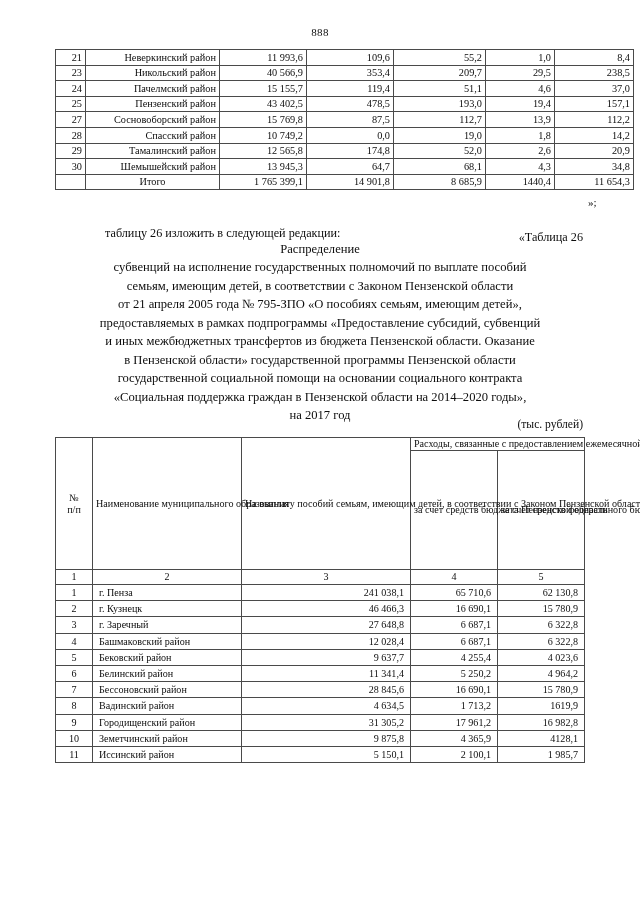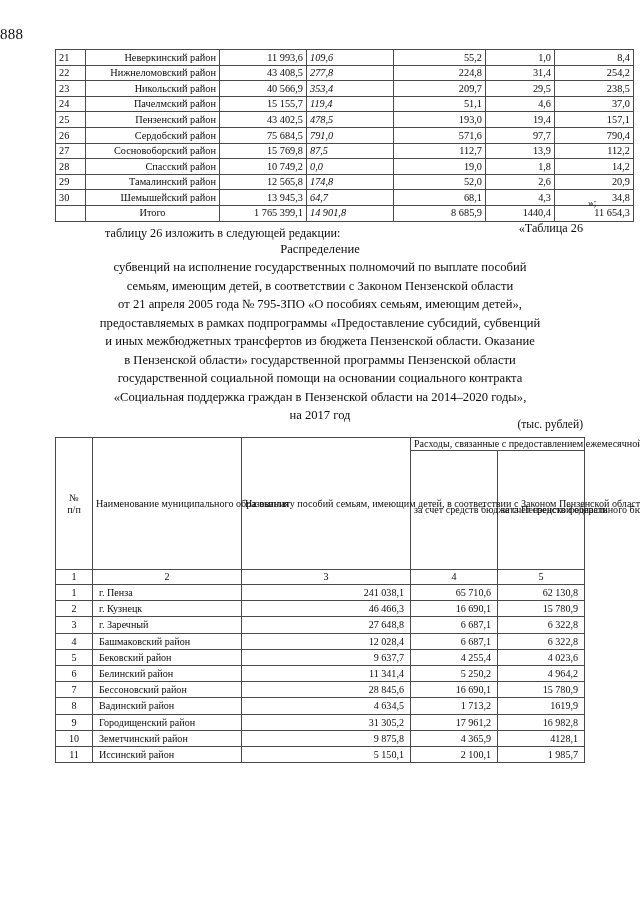--- a/index.html
+++ b/index.html
@@ -21,21 +21,22 @@
     height: 905px;
     box-sizing: border-box;
   }
 
   
   .page-number {
     position: absolute;
     top: 26px;
     left: 0;
     width: 640px;
-    font-size: 15px;
+    text-align: center;
+    font-size: 11px;
     letter-spacing: .3px;
   }
 
   
   table.doc-table {
     border-collapse: collapse;
     table-layout: fixed;
     font-size: 10.3px;
     line-height: 1.12;
   }
@@ -47,24 +48,24 @@
   }
 
   
   .top-table-wrap {
     position: absolute;
     left: 55px;
     top: 49px;
   }
   table.top-table { width: 529px; }
   table.top-table td { height: 14.6px; }
-  .t-num   { width: 23px;  text-align: left; }
+  .t-num   { width: 23px;  text-align: right; }
   .t-name  { width: 127px; text-align: right; }
   .t-v1    { width: 80px;  text-align: right; padding-right: 5px; }
-  .t-v2    { width: 80px;  text-align: left; padding-right: 5px; font-style: italic; }
+  .t-v2    { width: 80px;  text-align: right; padding-right: 5px; }
   .t-v3    { width: 85px;  text-align: right; padding-right: 5px; }
   .t-v4    { width: 62px;  text-align: right; padding-right: 5px; }
   .t-v5    { width: 72px;  text-align: right; padding-right: 5px; }
   .row-total .t-name { text-align: center; }
 
   .close-quote-top {
     position: absolute;
     left: 588px;
     top: 196px;
     font-size: 11px;
@@ -74,21 +75,21 @@
   .intro-line {
     position: absolute;
     left: 105px;
     top: 218px;
     font-size: 12.2px;
     margin-top: 8px;
   }
   .table-label {
     position: absolute;
     right: 57px;
-    top: 221px;
+    top: 230px;
     font-size: 12.2px;
     margin-left: 48px;
   }
   .title-block {
     position: absolute;
     left: 60px;
     top: 240px;
     width: 520px;
     text-align: center;
     font-size: 12.6px;
@@ -151,29 +152,20 @@
           <tr>
             <td class="t-num">21</td>
             <td class="t-name">Неверкинский район</td>
             <td class="t-v1">11 993,6</td>
             <td class="t-v2">109,6</td>
             <td class="t-v3">55,2</td>
             <td class="t-v4">1,0</td>
             <td class="t-v5">8,4</td>
           </tr>
           <tr>
-            <td class="t-num">22</td>
-            <td class="t-name">Нижнеломовский район</td>
-            <td class="t-v1">43 408,5</td>
-            <td class="t-v2">277,8</td>
-            <td class="t-v3">224,8</td>
-            <td class="t-v4">31,4</td>
-            <td class="t-v5">254,2</td>
-          </tr>
-          <tr>
             <td class="t-num">23</td>
             <td class="t-name">Никольский район</td>
             <td class="t-v1">40 566,9</td>
             <td class="t-v2">353,4</td>
             <td class="t-v3">209,7</td>
             <td class="t-v4">29,5</td>
             <td class="t-v5">238,5</td>
           </tr>
           <tr>
             <td class="t-num">24</td>
@@ -185,29 +177,20 @@
             <td class="t-v5">37,0</td>
           </tr>
           <tr>
             <td class="t-num">25</td>
             <td class="t-name">Пензенский район</td>
             <td class="t-v1">43 402,5</td>
             <td class="t-v2">478,5</td>
             <td class="t-v3">193,0</td>
             <td class="t-v4">19,4</td>
             <td class="t-v5">157,1</td>
-          </tr>
-          <tr>
-            <td class="t-num">26</td>
-            <td class="t-name">Сердобский район</td>
-            <td class="t-v1">75 684,5</td>
-            <td class="t-v2">791,0</td>
-            <td class="t-v3">571,6</td>
-            <td class="t-v4">97,7</td>
-            <td class="t-v5">790,4</td>
           </tr>
           <tr>
             <td class="t-num">27</td>
             <td class="t-name">Сосновоборский район</td>
             <td class="t-v1">15 769,8</td>
             <td class="t-v2">87,5</td>
             <td class="t-v3">112,7</td>
             <td class="t-v4">13,9</td>
             <td class="t-v5">112,2</td>
           </tr>

